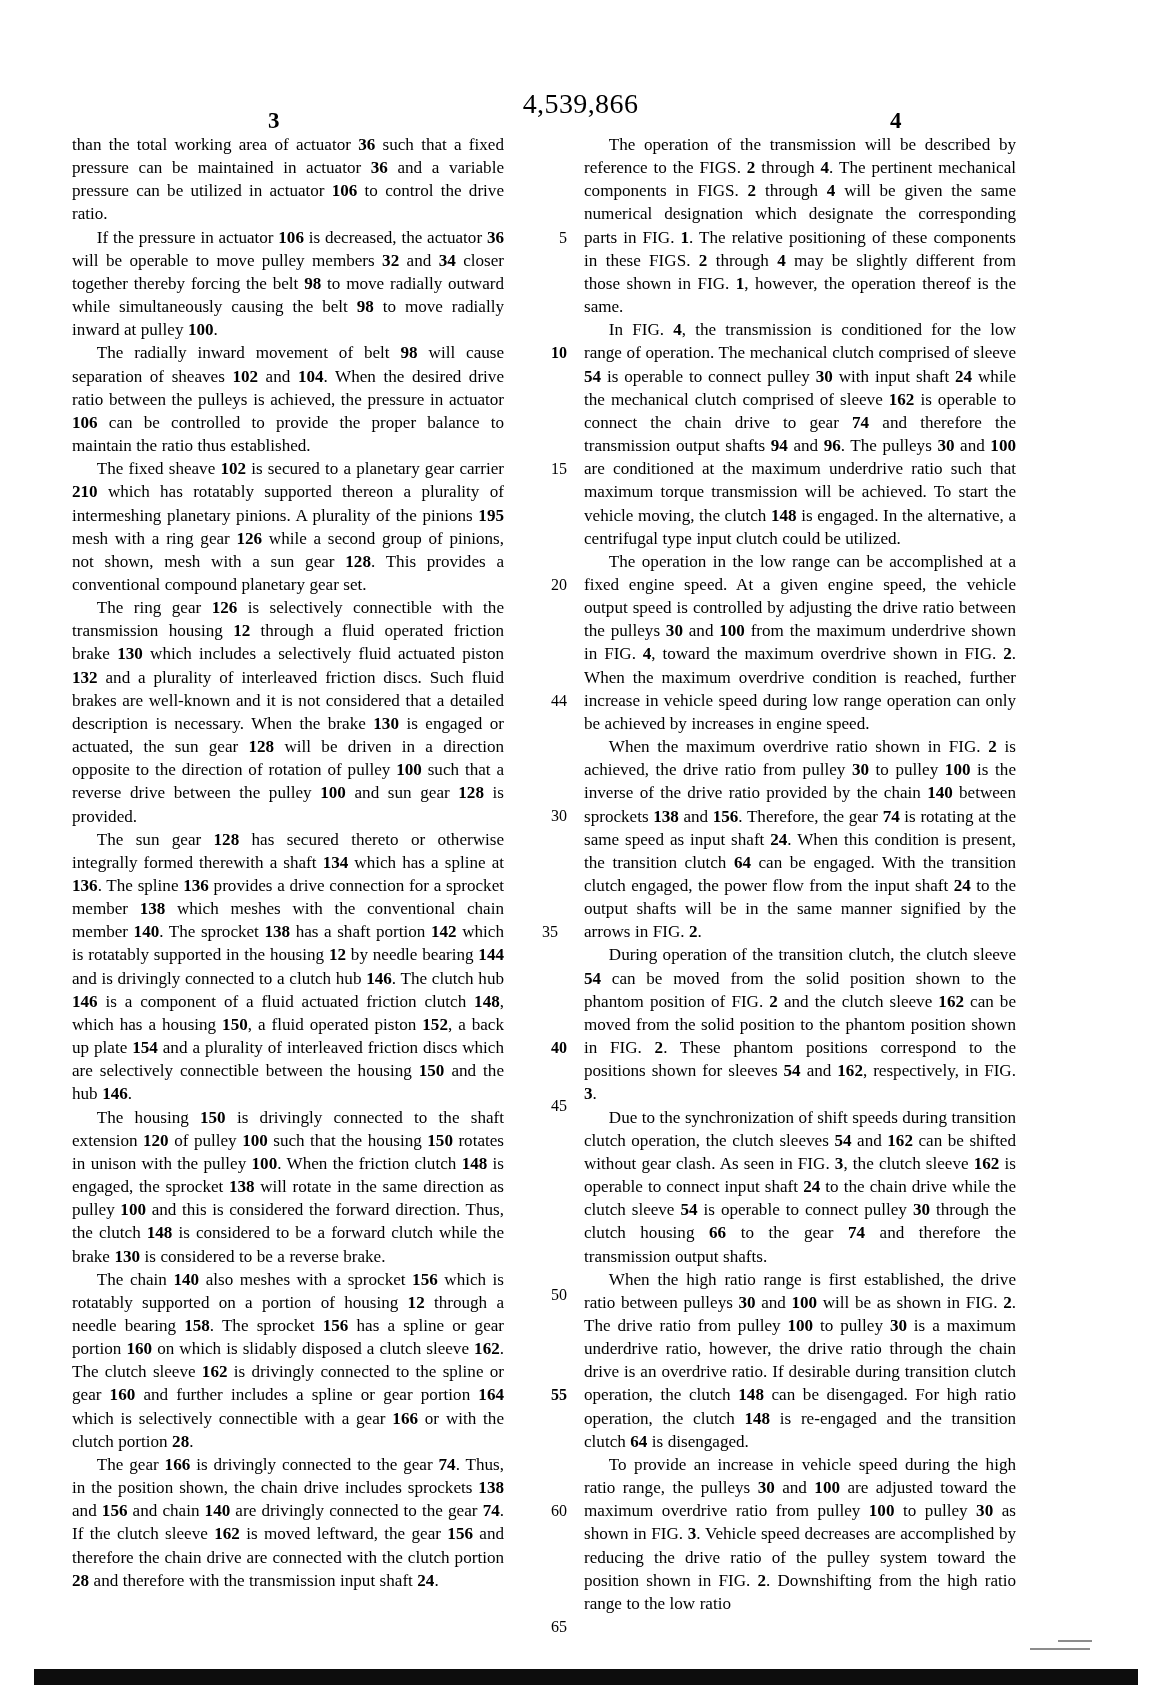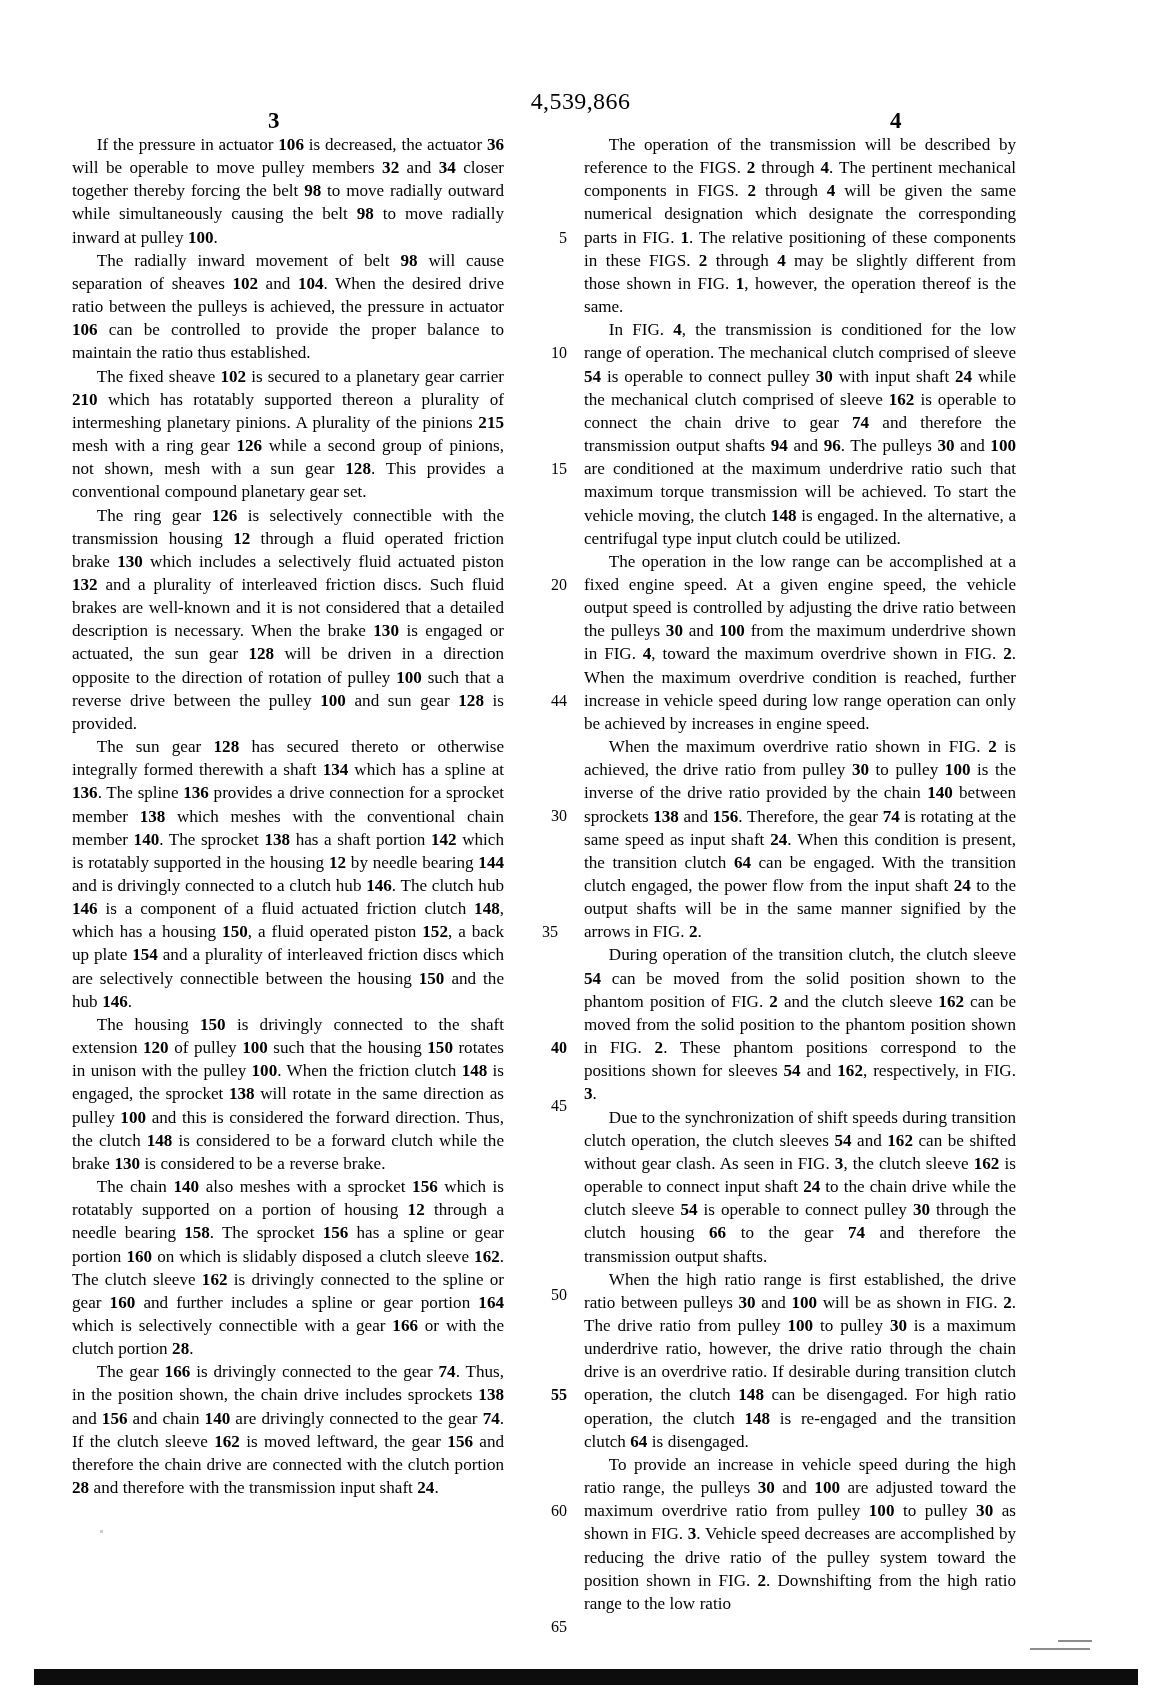--- a/index.html
+++ b/index.html
@@ -22,21 +22,21 @@
     height: 1705px;
     background: #ffffff;
   }
   
   .patent-number {
     position: absolute;
     left: 0;
     top: 88px;
     width: 1161px;
     text-align: center;
-    font-size: 24px;
+    font-size: 28px;
     letter-spacing: 0.4px;
     font-family: "Liberation Serif", "DejaVu Serif", serif;
   }
   .col-num {
     position: absolute;
     top: 108px;
     font-size: 23px;
     font-weight: bold;
     font-family: "Liberation Serif", "DejaVu Serif", serif;
   }
@@ -104,33 +104,34 @@
 
 <div id="page">
 
   <div class="patent-number">4,539,866</div>
 
   <div class="col-num left">3</div>
 
   <div class="col-num right">4</div>
 
   <div class="column left" id="col-left">
+      <p class="noindent">than the total working area of actuator <b>36</b> such that a fixed pressure can be maintained in actuator <b>36</b> and a variable pressure can be utilized in actuator <b>106</b> to control the drive ratio.</p>
       <p>If the pressure in actuator <b>106</b> is decreased, the actuator <b>36</b> will be operable to move pulley members <b>32</b> and <b>34</b> closer together thereby forcing the belt <b>98</b> to move radially outward while simultaneously causing the belt <b>98</b> to move radially inward at pulley <b>100</b>.</p>
       <p>The radially inward movement of belt <b>98</b> will cause separation of sheaves <b>102</b> and <b>104</b>. When the desired drive ratio between the pulleys is achieved, the pressure in actuator <b>106</b> can be controlled to provide the proper balance to maintain the ratio thus established.</p>
-      <p>The fixed sheave <b>102</b> is secured to a planetary gear carrier <b>210</b> which has rotatably supported thereon a plurality of intermeshing planetary pinions. A plurality of the pinions <b>215</b> mesh with a ring gear <b>126</b> while a second group of pinions, not shown, mesh with a sun gear <b>128</b>. This provides a conventional compound planetary gear set.</p>
+      <p>The fixed sheave <b>102</b> is secured to a planetary gear carrier <b>210</b> which has rotatably supported thereon a plurality of intermeshing planetary pinions. A plurality of the pinions <b>195</b> mesh with a ring gear <b>126</b> while a second group of pinions, not shown, mesh with a sun gear <b>128</b>. This provides a conventional compound planetary gear set.</p>
       <p>The ring gear <b>126</b> is selectively connectible with the transmission housing <b>12</b> through a fluid operated friction brake <b>130</b> which includes a selectively fluid actuated piston <b>132</b> and a plurality of interleaved friction discs. Such fluid brakes are well-known and it is not considered that a detailed description is necessary. When the brake <b>130</b> is engaged or actuated, the sun gear <b>128</b> will be driven in a direction opposite to the direction of rotation of pulley <b>100</b> such that a reverse drive between the pulley <b>100</b> and sun gear <b>128</b> is provided.</p>
       <p>The sun gear <b>128</b> has secured thereto or otherwise integrally formed therewith a shaft <b>134</b> which has a spline at <b>136</b>. The spline <b>136</b> provides a drive connection for a sprocket member <b>138</b> which meshes with the conventional chain member <b>140</b>. The sprocket <b>138</b> has a shaft portion <b>142</b> which is rotatably supported in the housing <b>12</b> by needle bearing <b>144</b> and is drivingly connected to a clutch hub <b>146</b>. The clutch hub <b>146</b> is a component of a fluid actuated friction clutch <b>148</b>, which has a housing <b>150</b>, a fluid operated piston <b>152</b>, a back up plate <b>154</b> and a plurality of interleaved friction discs which are selectively connectible between the housing <b>150</b> and the hub <b>146</b>.</p>
       <p>The housing <b>150</b> is drivingly connected to the shaft extension <b>120</b> of pulley <b>100</b> such that the housing <b>150</b> rotates in unison with the pulley <b>100</b>. When the friction clutch <b>148</b> is engaged, the sprocket <b>138</b> will rotate in the same direction as pulley <b>100</b> and this is considered the forward direction. Thus, the clutch <b>148</b> is considered to be a forward clutch while the brake <b>130</b> is considered to be a reverse brake.</p>
       <p>The chain <b>140</b> also meshes with a sprocket <b>156</b> which is rotatably supported on a portion of housing <b>12</b> through a needle bearing <b>158</b>. The sprocket <b>156</b> has a spline or gear portion <b>160</b> on which is slidably disposed a clutch sleeve <b>162</b>. The clutch sleeve <b>162</b> is drivingly connected to the spline or gear <b>160</b> and further includes a spline or gear portion <b>164</b> which is selectively connectible with a gear <b>166</b> or with the clutch portion <b>28</b>.</p>
       <p>The gear <b>166</b> is drivingly connected to the gear <b>74</b>. Thus, in the position shown, the chain drive includes sprockets <b>138</b> and <b>156</b> and chain <b>140</b> are drivingly connected to the gear <b>74</b>. If the clutch sleeve <b>162</b> is moved leftward, the gear <b>156</b> and therefore the chain drive are connected with the clutch portion <b>28</b> and therefore with the transmission input shaft <b>24</b>.</p>
     </div>
 
   <div class="gutter" id="line-number-gutter">
       <div class="ln" style="top: 92.6px;">5</div>
-      <div class="ln" style="top: 208.35px;">10</div>
+      <div class="ln" style="top: 208.35px; font-weight: bold;">10</div>
       <div class="ln" style="top: 324.1px;">15</div>
       <div class="ln" style="top: 439.85px;">20</div>
       <div class="ln" style="top: 555.6px;">44</div>
       <div class="ln" style="top: 671.35px;">30</div>
       <div class="ln" style="top: 787.1px; text-align: center;">35</div>
       <div class="ln" style="top: 902.85px; font-weight: bold;">40</div>
       <div class="ln" style="top: 961px;">45</div>
       <div class="ln" style="top: 1134.35px; margin-top: 16px;">50</div>
       <div class="ln" style="top: 1250.1px; font-weight: bold;">55</div>
       <div class="ln" style="top: 1365.85px;">60</div>

